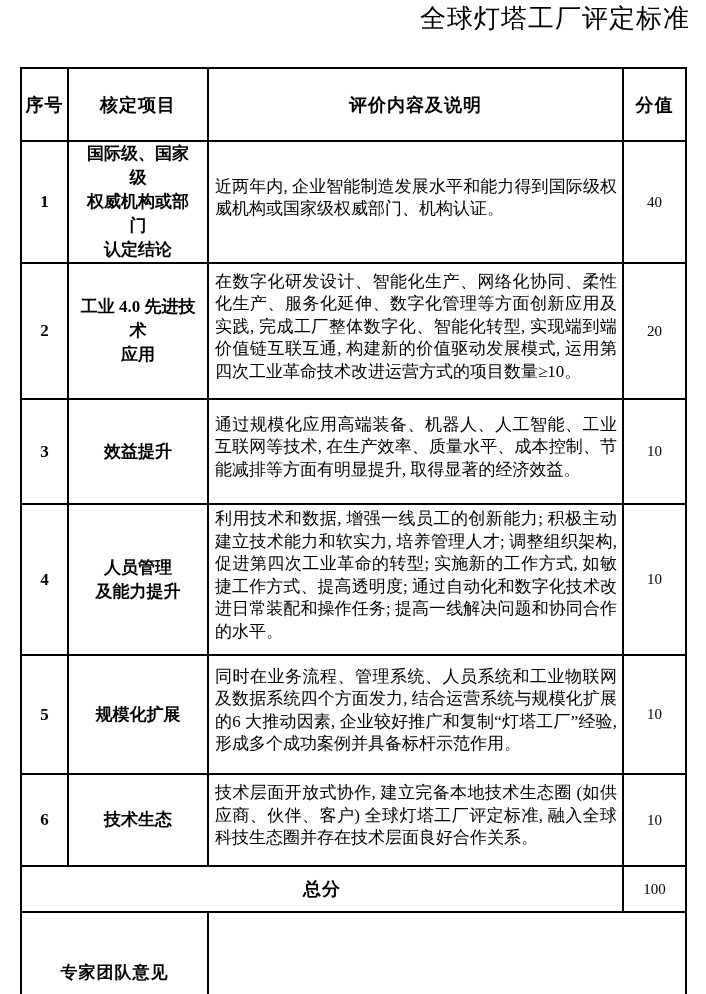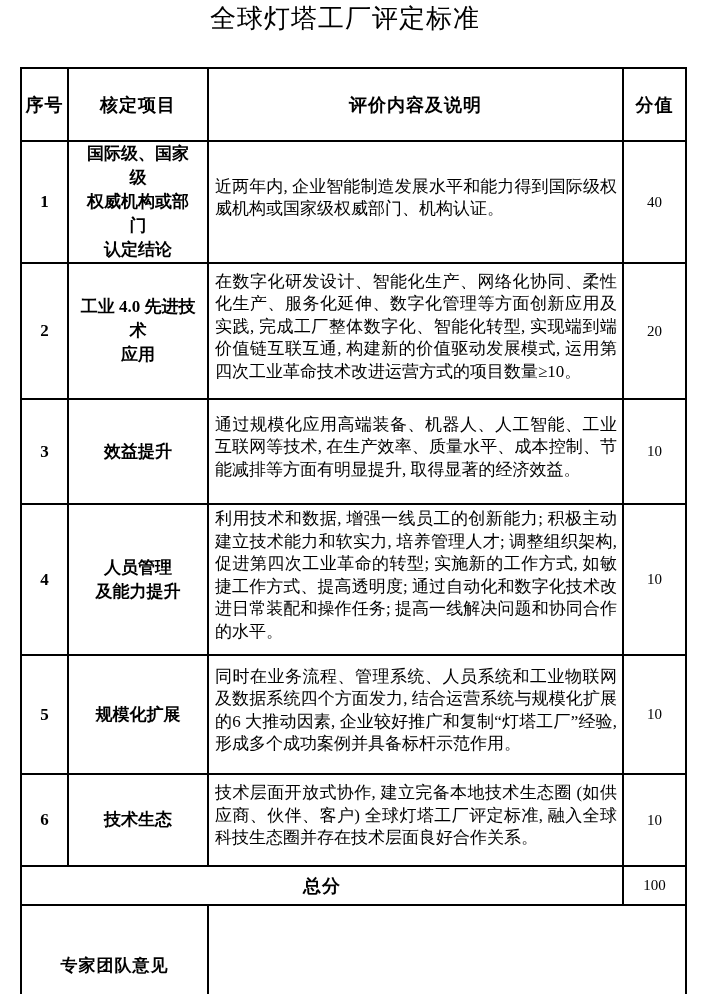--- a/index.html
+++ b/index.html
@@ -13,21 +13,21 @@
     position: relative;
     width: 706px;
     height: 994px;
     background: #ffffff;
     overflow: hidden;
   }
   .title {
     margin: 3px 16px 0 0;
     font-size: 26px;
     font-weight: normal;
-    text-align: center;
+    text-align: right;
     letter-spacing: 1px;
     line-height: 32px;
   }
   table.tbl {
     border-collapse: collapse;
     table-layout: fixed;
     width: 665px;
     margin: 32px 0 0 20px;
   }
   .tbl col.c1 { width: 47px; }
@@ -77,21 +77,21 @@
     font-weight: bold;
     letter-spacing: 1px;
   }
   tr.h-hdr    { height: 73px; }
   tr.h-r1     { height: 86px; }
   tr.h-r2     { height: 136px; }
   tr.h-r3     { height: 105px; }
   tr.h-r4     { height: 151px; }
   tr.h-r5     { height: 119px; }
   tr.h-r6     { height: 92px; }
-  tr.h-total  { height: 39px; }
+  tr.h-total  { height: 46px; }
   tr.h-expert { height: 120px; }
 </style>
 </head>
 <body>
 
 <div class="page">
 
   <h1 class="title">全球灯塔工厂评定标准</h1>
 
   <table class="tbl">

